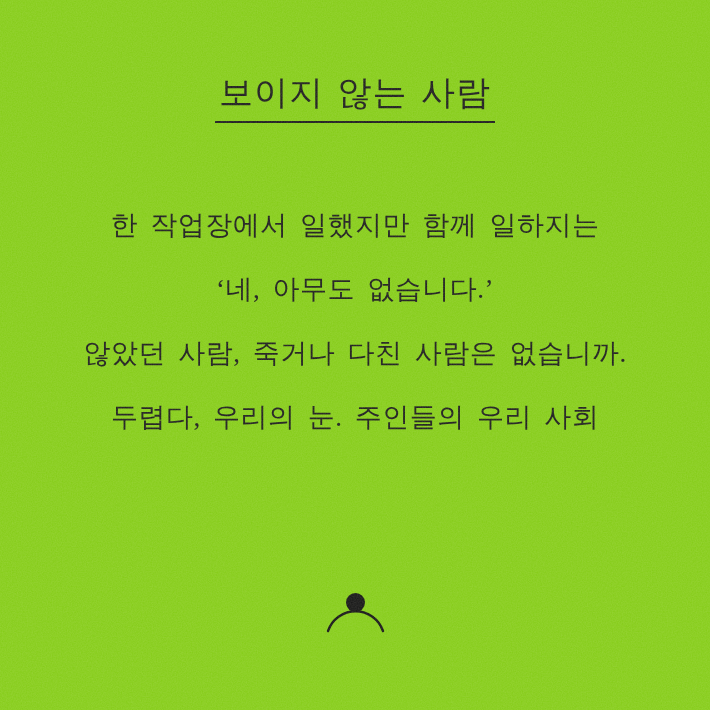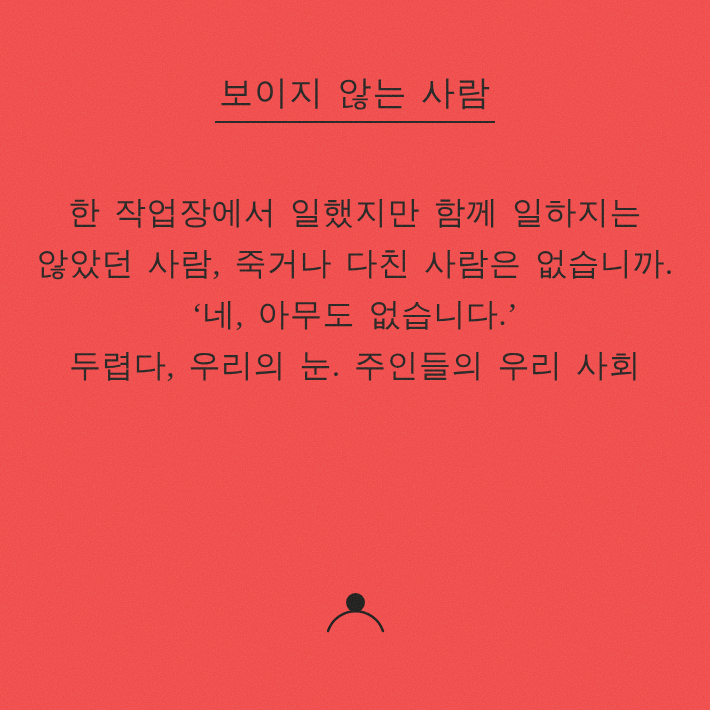--- a/index.html
+++ b/index.html
@@ -3,21 +3,21 @@
 <meta charset="utf-8">
 <style>
   html, body {
     margin: 0;
     padding: 0;
   }
   .page {
     position: relative;
     width: 710px;
     height: 710px;
-    background: #ef4444;
+    background: #84cc16;
     overflow: hidden;
     font-family: "Liberation Serif", "DejaVu Serif", serif;
     color: #1b1b1b;
   }
   .grain {
     position: absolute;
     left: 0;
     top: 0;
     width: 710px;
     height: 710px;
@@ -43,22 +43,22 @@
     border-bottom: 2px solid #1b1b1b;
   }
   .poem {
     position: absolute;
     top: 187px;
     left: 0;
     width: 710px;
     text-align: center;
   }
   .poem p {
-    margin: 0;
-    font-size: 32px;
+    margin: 13px;
+    font-size: 27px;
     line-height: 51px;
     letter-spacing: 0.5px;
     word-spacing: 5px;
     white-space: nowrap;
   }
   .person-icon {
     position: absolute;
     top: 592px;
     left: 50%;
     transform: translateX(-50%);
@@ -70,22 +70,22 @@
 <body>
 
 <div class="page">
 
   <div class="title-wrap">
     <h1 class="title">보이지 않는 사람</h1>
   </div>
 
   <div class="poem">
       <p>한 작업장에서 일했지만 함께 일하지는</p>
+      <p>‘네, 아무도 없습니다.’</p>
       <p>않았던 사람, 죽거나 다친 사람은 없습니까.</p>
-      <p>‘네, 아무도 없습니다.’</p>
       <p>두렵다, 우리의 눈. 주인들의 우리 사회</p>
     </div>
 
   <div class="person-icon">
     <svg width="70" height="44" viewBox="0 0 70 44" xmlns="http://www.w3.org/2000/svg">
       <circle cx="35.5" cy="10.5" r="9.5" fill="#141414"></circle>
       <path d="M 8 39 A 29 29 0 0 1 63 39" fill="none" stroke="#141414" stroke-width="2.4" stroke-linecap="round"></path>
     </svg>
   </div>
 

